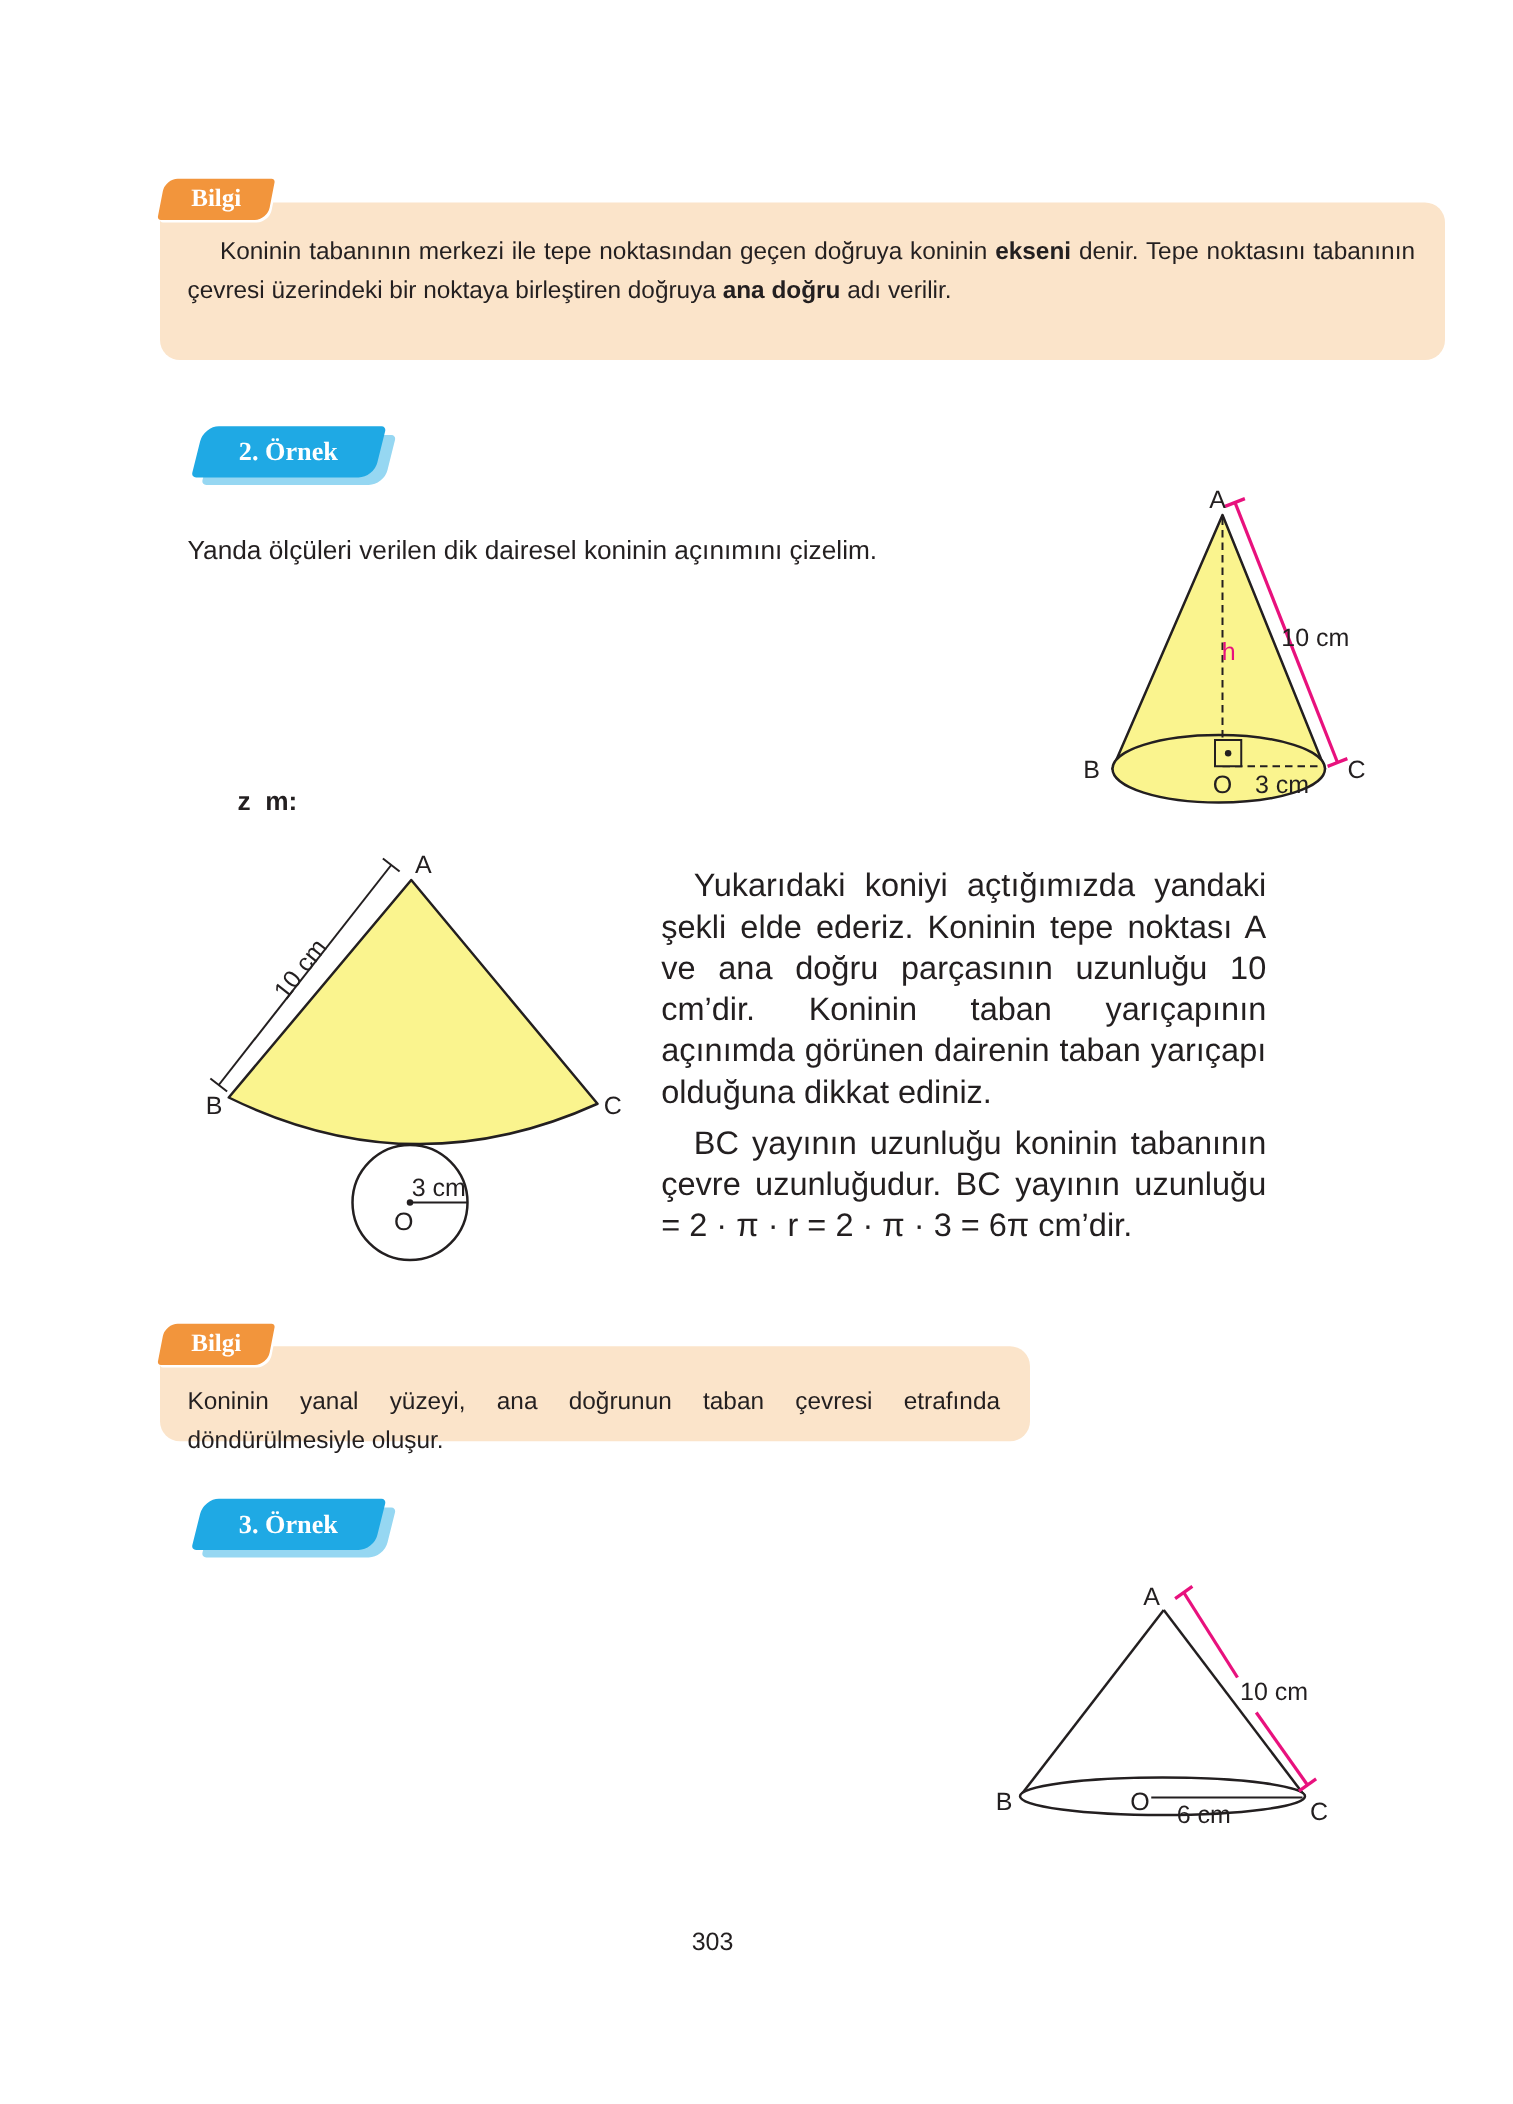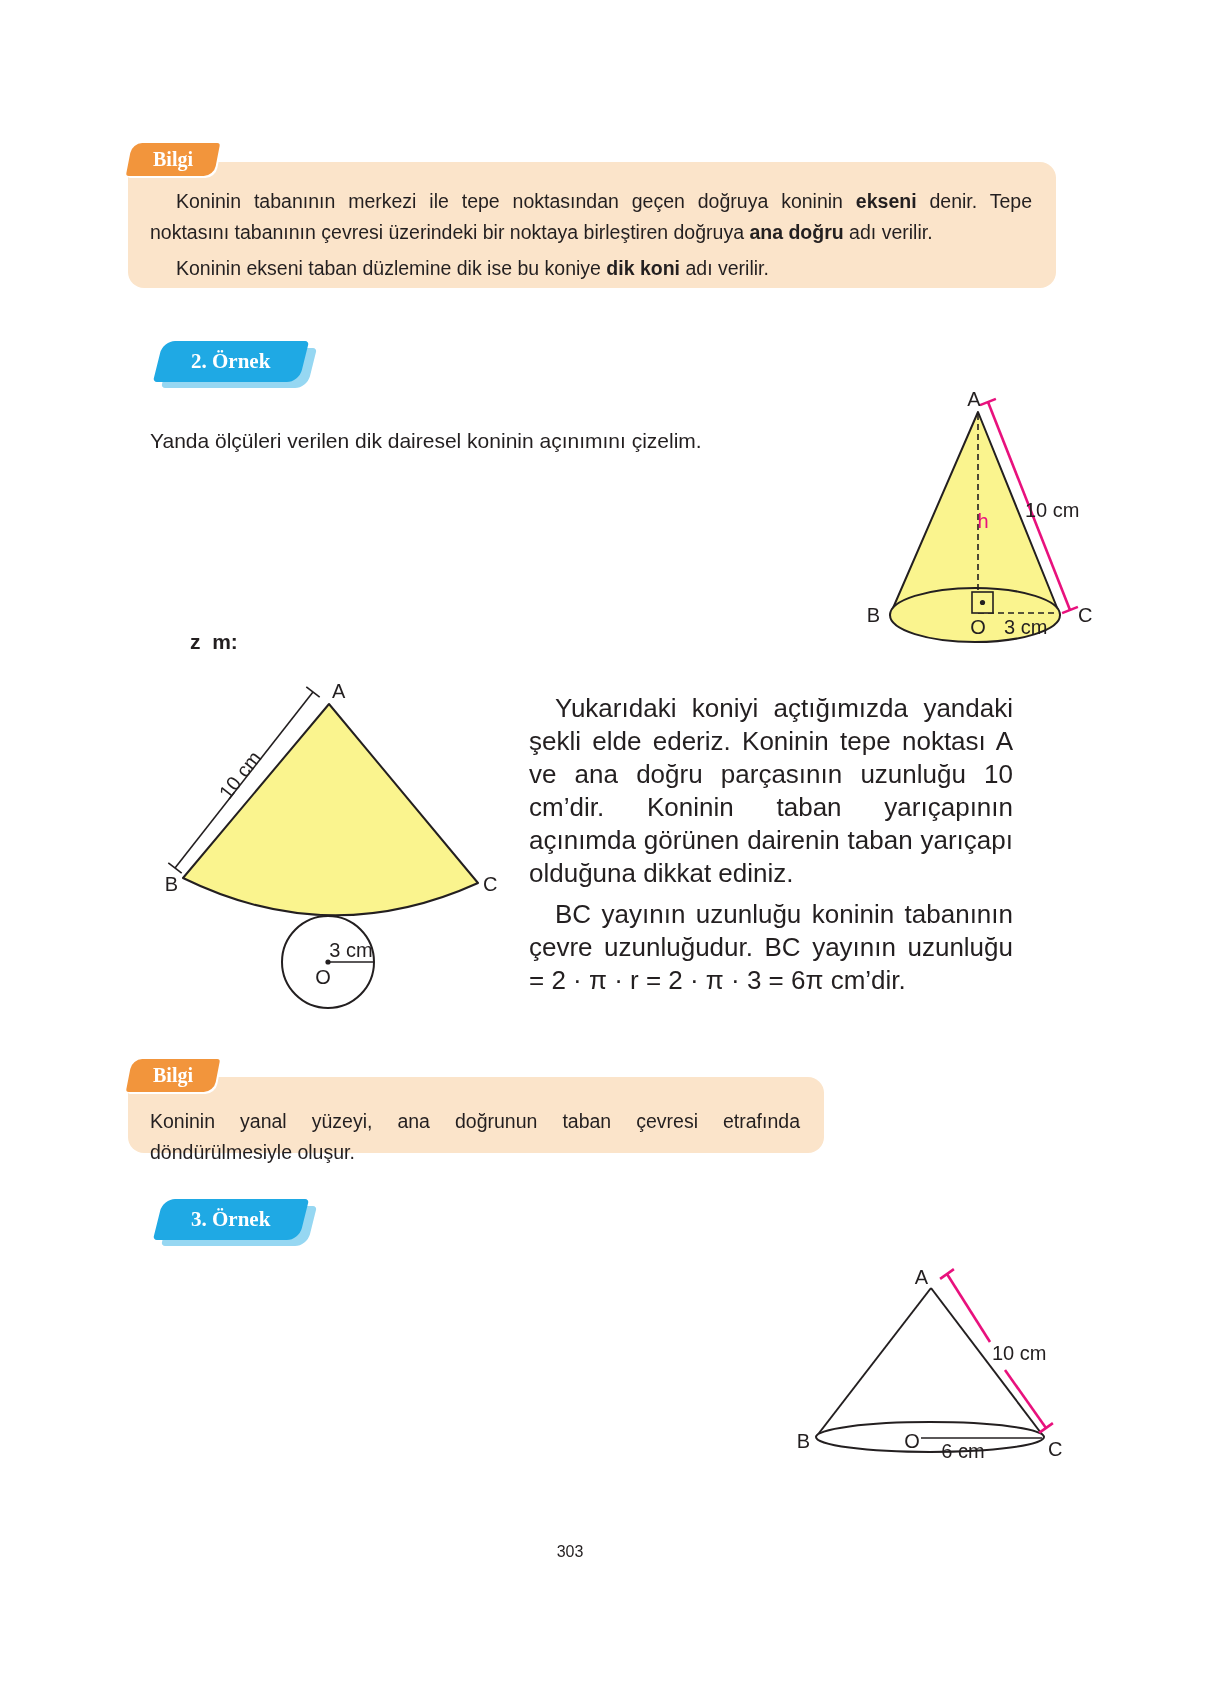--- a/index.html
+++ b/index.html
@@ -44,35 +44,34 @@
   }
   
   .intro{position:absolute;font-size:21px;margin-top:46px;}
   .solution-heading{position:absolute;font-weight:bold;font-size:21px;white-space:pre;}
   .body-col{
     position:absolute;left:529px;top:692px;width:484px;
     font-size:26px;line-height:33px;text-align:justify;
   }
   .body-col p{margin:0;text-indent:26px;}
   .body-col p + p{margin-top:8px;}
-  .page-number{position:absolute;left:530px;top:1543px;width:80px;text-align:center;font-size:16px;}
+  .page-number{position:absolute;left:530px;top:1543px;width:80px;text-align:center;font-size:20px;}
   
   .fig{position:absolute;}
   .fig text{font-family:"Liberation Sans", sans-serif;font-size:20px;fill:#231f20;}
   .fig text.pink{fill:#e8117d;}
 </style>
 </head>
 <body>
 
 <div class="page">
 
-  <div class="info-body" style="left:128px;top:162px;width:928px;height:126px;">
+  <div class="info-body" style="left:128px;top:162px;width:1028px;height:126px;">
     <div class="info-text">
       <p><span>Koninin tabanının merkezi ile tepe noktasından geçen doğruya koninin </span><span class="b">ekseni</span><span> denir. Tepe noktasını tabanının çevresi üzerindeki bir noktaya birleştiren doğruya </span><span class="b">ana doğru</span><span> adı verilir.</span></p>
-      <p><span>Koninin ekseni taban düzlemine dik ise bu koniye </span><span class="b">dik koni</span><span> adı verilir.</span></p>
     </div>
   </div>
   <div class="info-tab" style="left:129px;top:143px;">
     <span>Bilgi</span>
   </div>
 
   <div class="ribbon" style="left:158px;top:341px;">
     <div class="shadow"></div>
     <div class="face">
       <span>2. Örnek</span>

